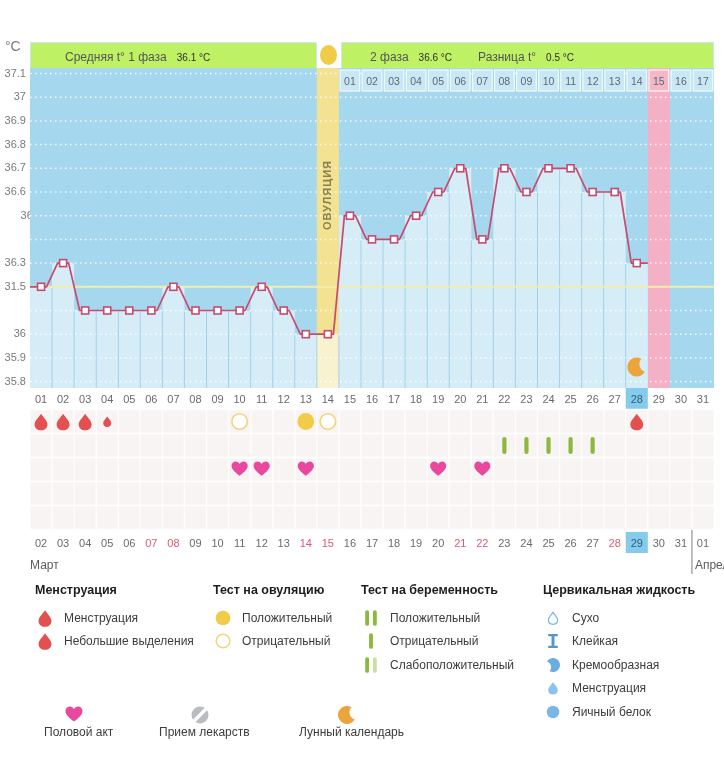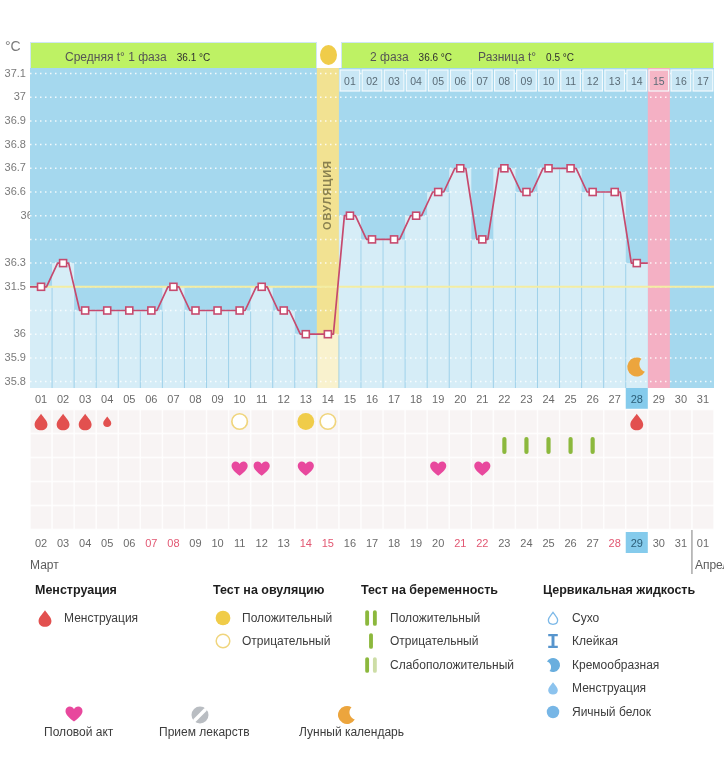--- a/index.html
+++ b/index.html
@@ -376,20 +376,28 @@
       <div class="abs lg-group" style="left: 35px;">
         <div class="lg-title">Менструация</div>
         <div class="lg-item">
           <svg width="20" height="20" viewBox="-10 -10 20 20">
             <g transform="translate(0,0) scale(0.92)">
               <path d="M0,-8.5 C2.8,-4.2 7,-0.9 7,3.2 C7,7.3 3.9,9.5 0,9.5 C-3.9,9.5 -7,7.3 -7,3.2 C-7,-0.9 -2.8,-4.2 0,-8.5 Z" fill="#e2504f"></path>
             </g>
           </svg>
           <span class="lg-label">Менструация</span>
         </div>
+        <div class="lg-item">
+          <svg width="20" height="20" viewBox="-10 -10 20 20">
+            <g transform="translate(0,0) scale(0.92)">
+              <path d="M0,-8.5 C2.8,-4.2 7,-0.9 7,3.2 C7,7.3 3.9,9.5 0,9.5 C-3.9,9.5 -7,7.3 -7,3.2 C-7,-0.9 -2.8,-4.2 0,-8.5 Z" fill="#e2504f"></path>
+            </g>
+          </svg>
+          <span class="lg-label">Небольшие выделения</span>
+        </div>
       </div>
       <div class="abs lg-group" style="left: 213px;">
         <div class="lg-title">Тест на овуляцию</div>
         <div class="lg-item">
           <svg width="20" height="20" viewBox="-10 -10 20 20">
             <g transform="translate(0,0) scale(0.92)">
               <circle r="8" fill="#f0cc49"></circle>
             </g>
           </svg>
           <span class="lg-label">Положительный</span>

